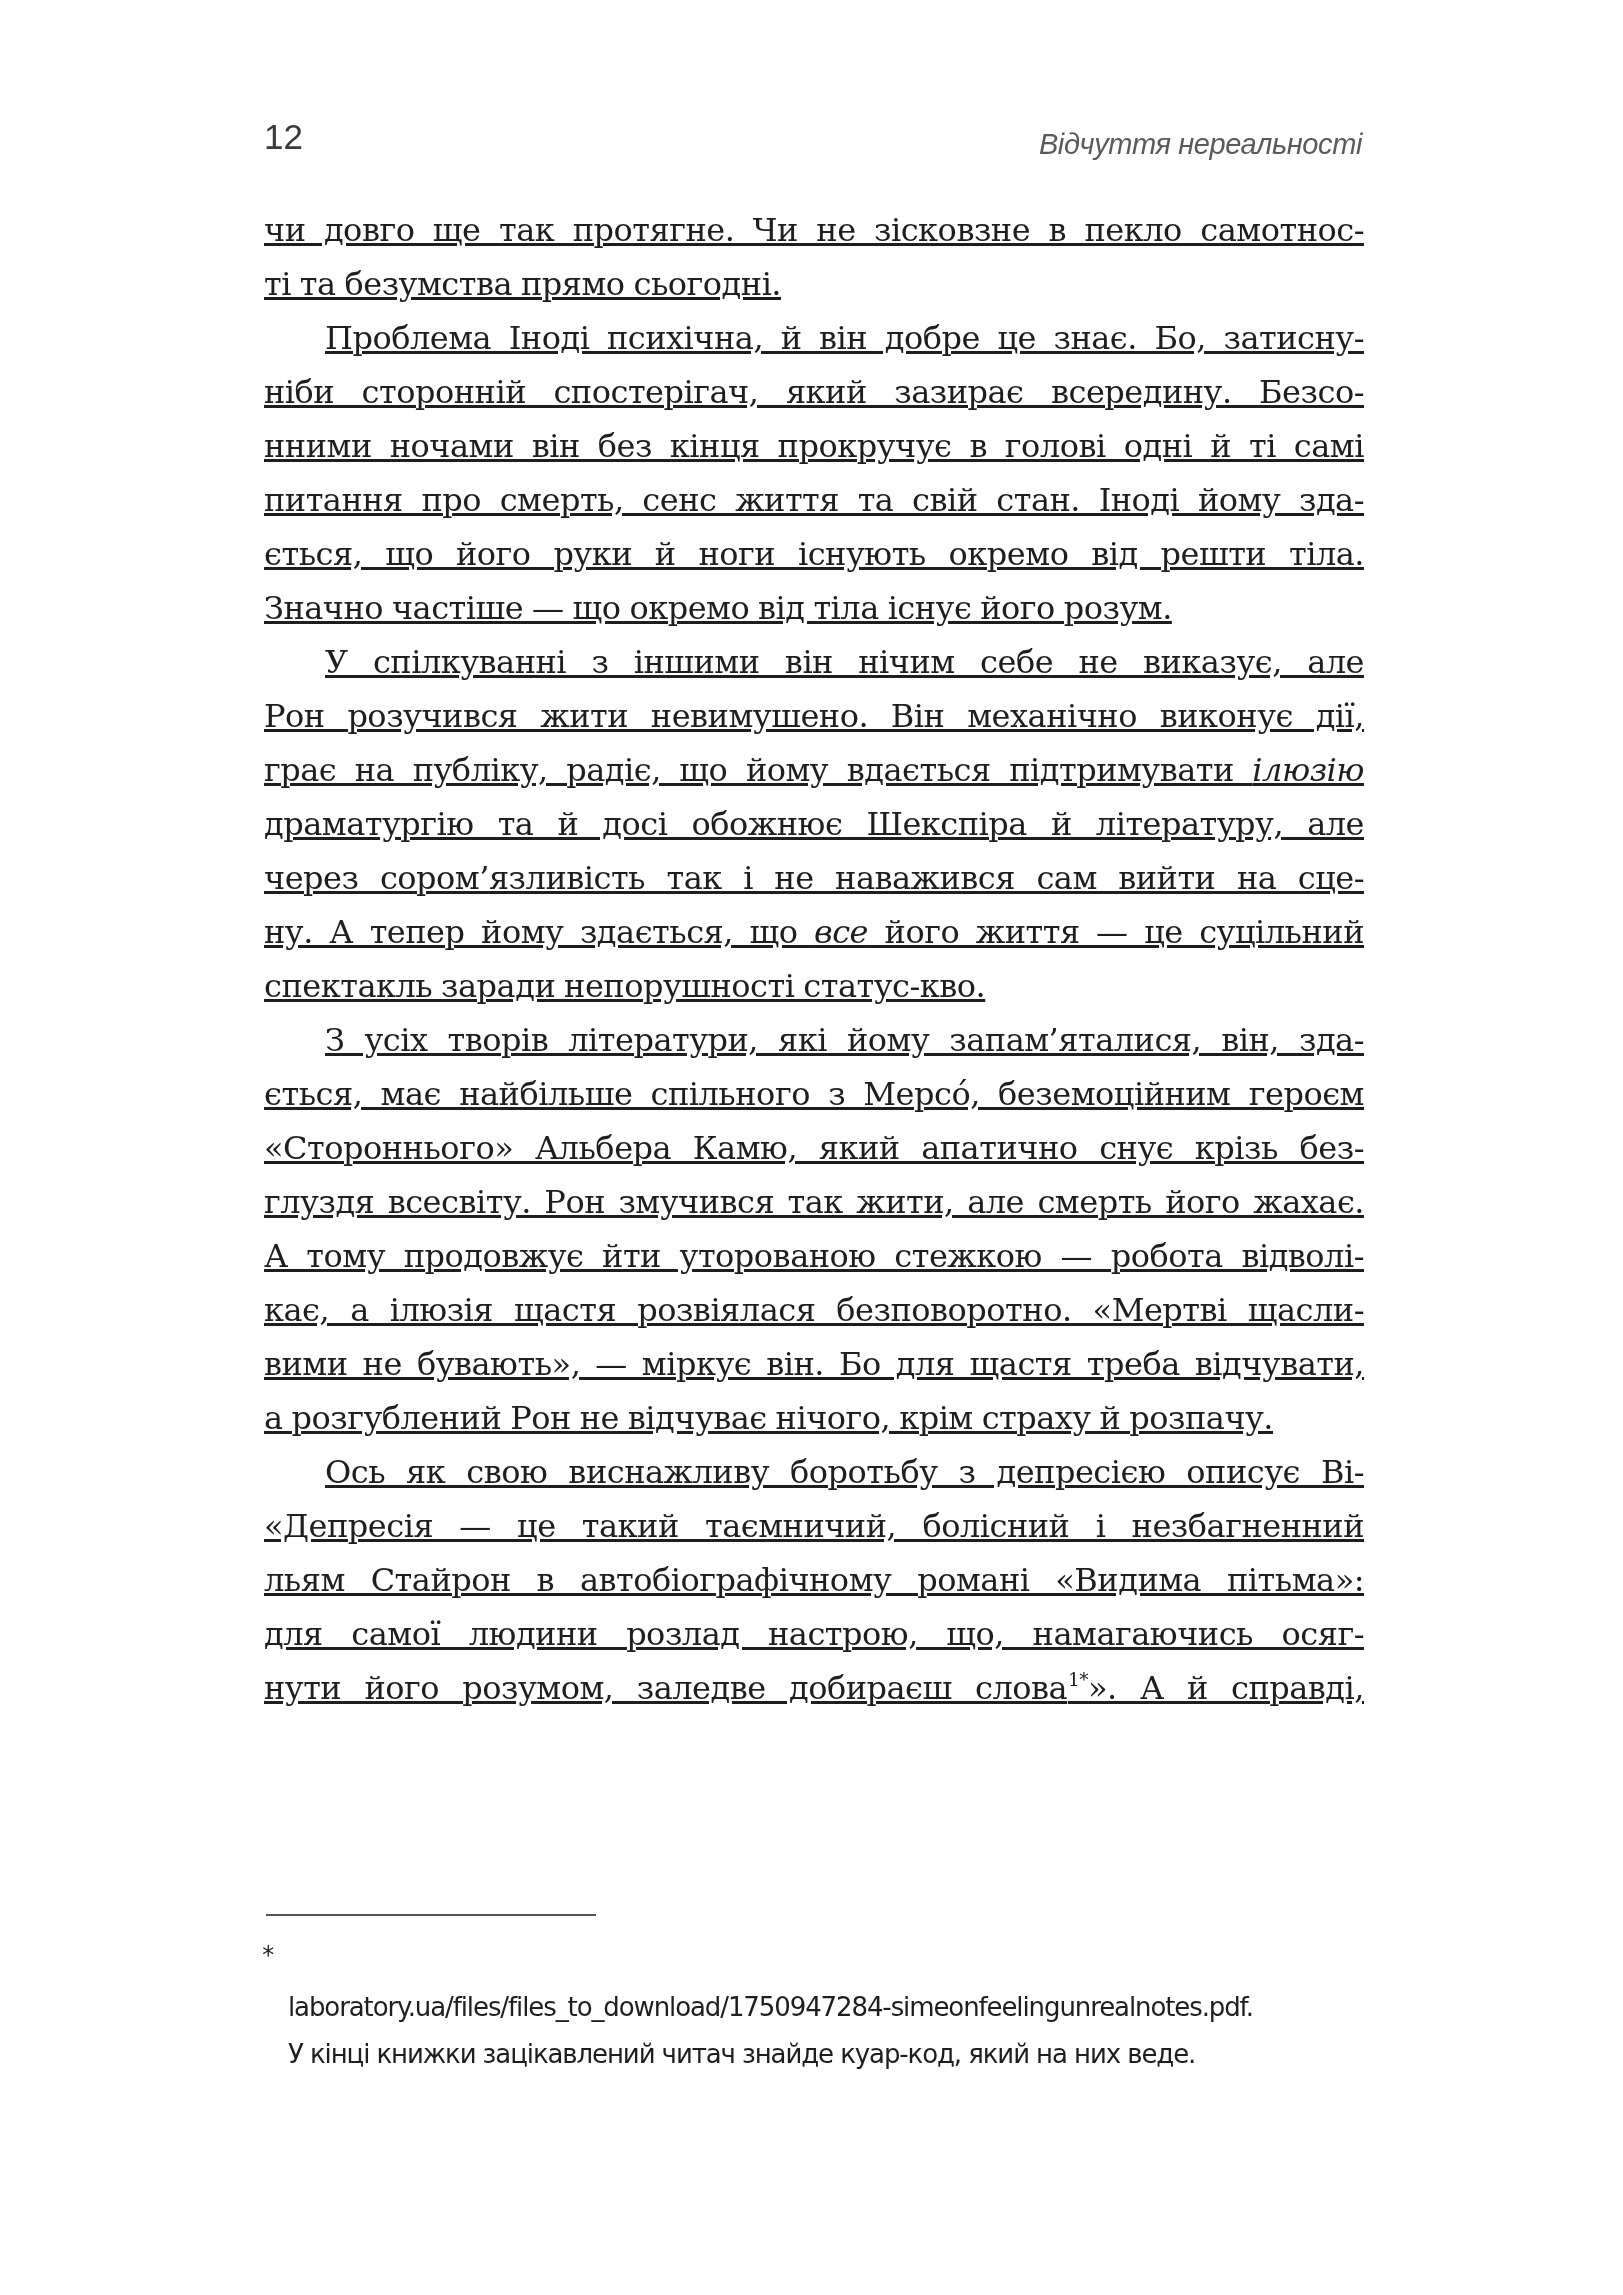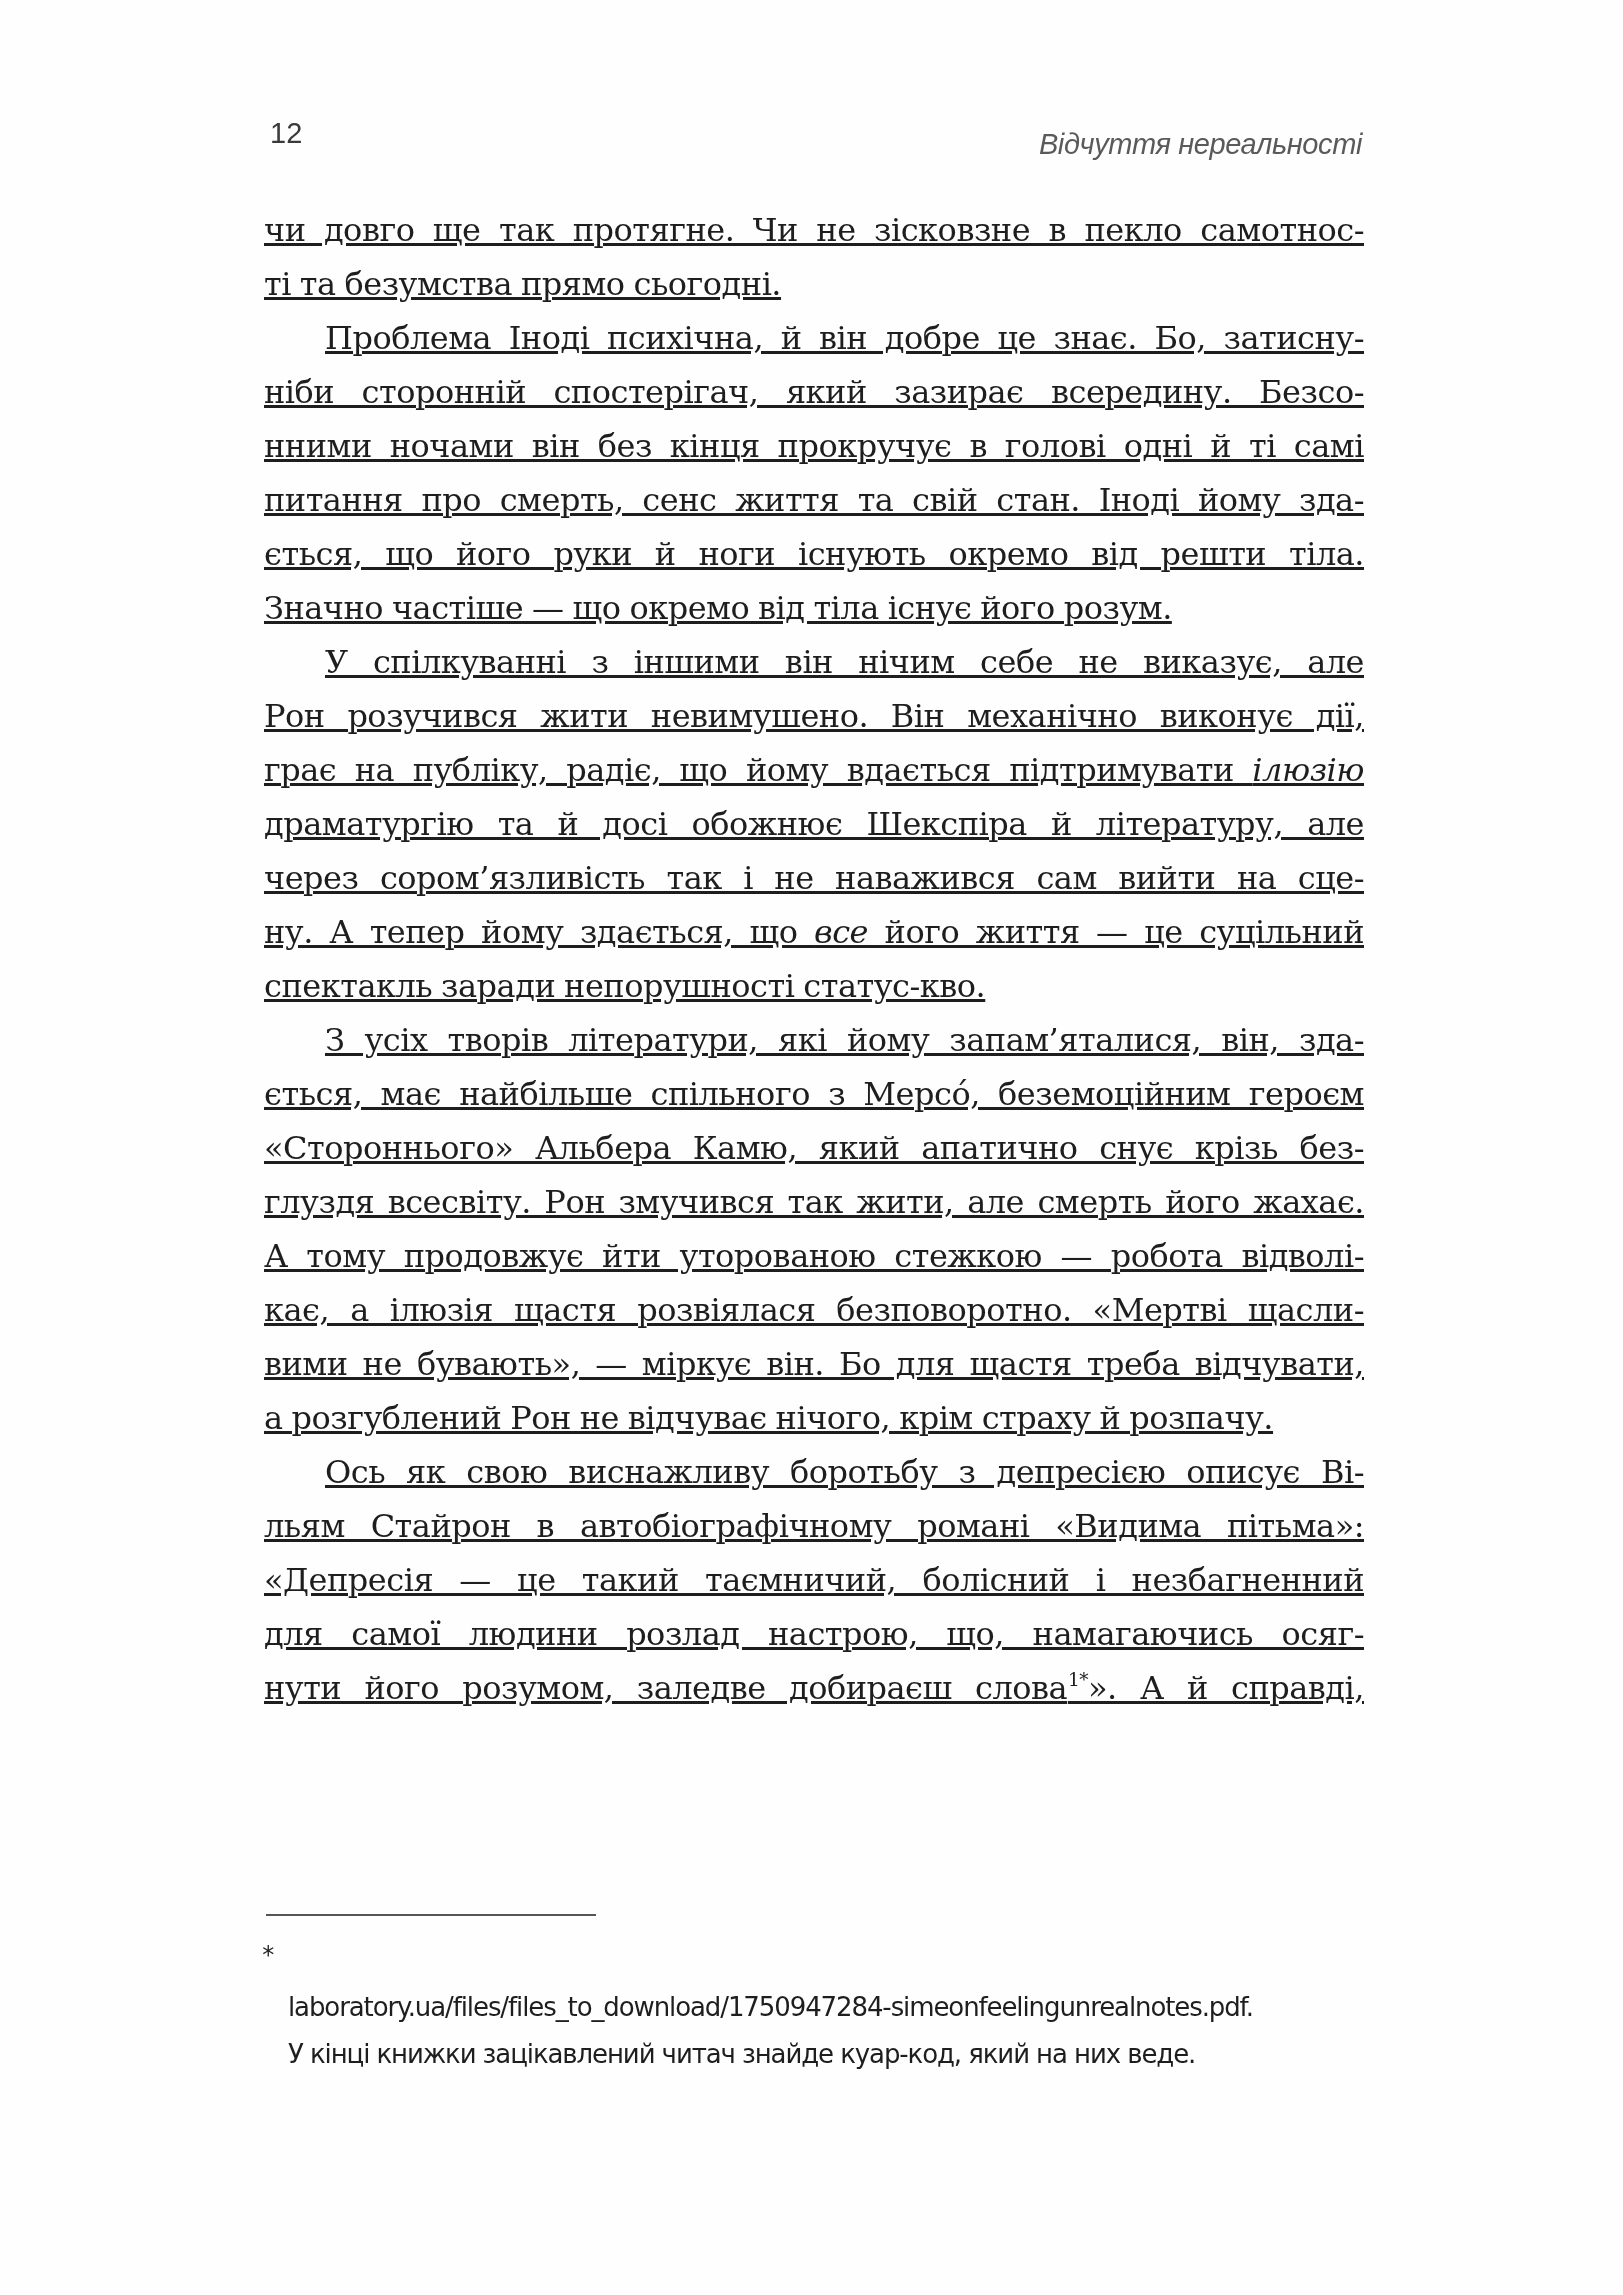--- a/index.html
+++ b/index.html
@@ -1,19 +1,19 @@
 <!DOCTYPE html>
 <html style="font-size:13.5px"><head>
   <meta charset="utf-8">
   <style>
     html, body { margin: 0; padding: 0; background: #ffffff; }
     body { width: 1624px; height: 2295px; position: relative; overflow: hidden; color: #1c1c1c; }
     .page { position: absolute; left: 0; top: 0; width: 1624px; height: 2295px; background: #fefefe; }
     .running-head { position: absolute; top: 117px; left: 264px; width: 1098px; height: 42px; }
-    .page-number { position: absolute; left: 0; top: 0; font-family: "Liberation Sans", sans-serif; font-size: 29px; color: #3a3a3a; margin-left: 6px; }
+    .page-number { position: absolute; left: 0; top: 0; font-family: "Liberation Sans", sans-serif; font-size: 35px; color: #3a3a3a; }
     .running-title { position: absolute; right: 0; top: 11px; font-family: Liberation Sans, sans-serif; font-style: italic; font-size: 29px; color: #5a5a5a; letter-spacing: -0.4px; }
     .body-text { position: absolute; left: 264px; top: 203px; width: 1100px; font-family: "DejaVu Serif", serif; font-size: 32px; line-height: 54px; color: #1e1e1e; letter-spacing: -0.5px; word-spacing: -0.8px; }
     .line { display: block; white-space: nowrap; text-align: justify; text-align-last: justify; height: 54px; text-decoration: underline; }
     .line.last { text-align-last: left; }
     .line.indent { padding-left: 61px; }
     .em { font-style: italic; }
     sup.fnref { font-size: 18.6px; vertical-align: 0; position: relative; top: -13.5px; margin-left: 0.8px; }
     .footnote-rule { position: absolute; left: 266px; top: 1914px; width: 330px; height: 1.7px; background: #555; }
     .footnotes { position: absolute; left: 264px; top: 1937px; width: 1100px; font-family: "DejaVu Sans", sans-serif; font-size: 26px; line-height: 47px; color: #1e1e1e; letter-spacing: -1.1px; }
     .fn-line { display: block; white-space: nowrap; height: 47px; position: relative; padding-left: 24px; }
@@ -51,22 +51,22 @@
     <span class="line indent">З усіх творів літератури, які йому запам’яталися, він, зда-</span>
     <span class="line">ється, має найбільше спільного з Мерсó, беземоційним героєм</span>
     <span class="line">«Стороннього» Альбера Камю, який апатично снує крізь без-</span>
     <span class="line">глуздя всесвіту. Рон змучився так жити, але смерть його жахає.</span>
     <span class="line">А тому продовжує йти уторованою стежкою — робота відволі-</span>
     <span class="line">кає, а ілюзія щастя розвіялася безповоротно. «Мертві щасли-</span>
     <span class="line">вими не бувають», — міркує він. Бо для щастя треба відчувати,</span>
     <span class="line last">а розгублений Рон не відчуває нічого, крім страху й розпачу.</span>
 
     <span class="line indent">Ось як свою виснажливу боротьбу з депресією описує Ві-</span>
+    <span class="line">«Депресія — це такий таємничий, болісний і незбагненний</span>
     <span class="line">льям Стайрон в автобіографічному романі «Видима пітьма»:</span>
-    <span class="line">«Депресія — це такий таємничий, болісний і незбагненний</span>
     <span class="line">для самої людини розлад настрою, що, намагаючись осяг-</span>
     <span class="line"><span>нути його розумом, заледве добираєш слова</span><sup class="fnref">1*</sup><span>». А й справді,</span></span>
   </div>
 
   <div class="footnote-rule"></div>
 
   <div class="footnotes">
     <span class="fn-line"><span class="fn-mark">*</span></span>
     <span class="fn-line"><span>laboratory.ua/files/files_to_download/1750947284-simeonfeelingunrealnotes.pdf.</span></span>
     <span class="fn-line"><span>У кінці книжки зацікавлений читач знайде куар-код, який на них веде.</span></span>

